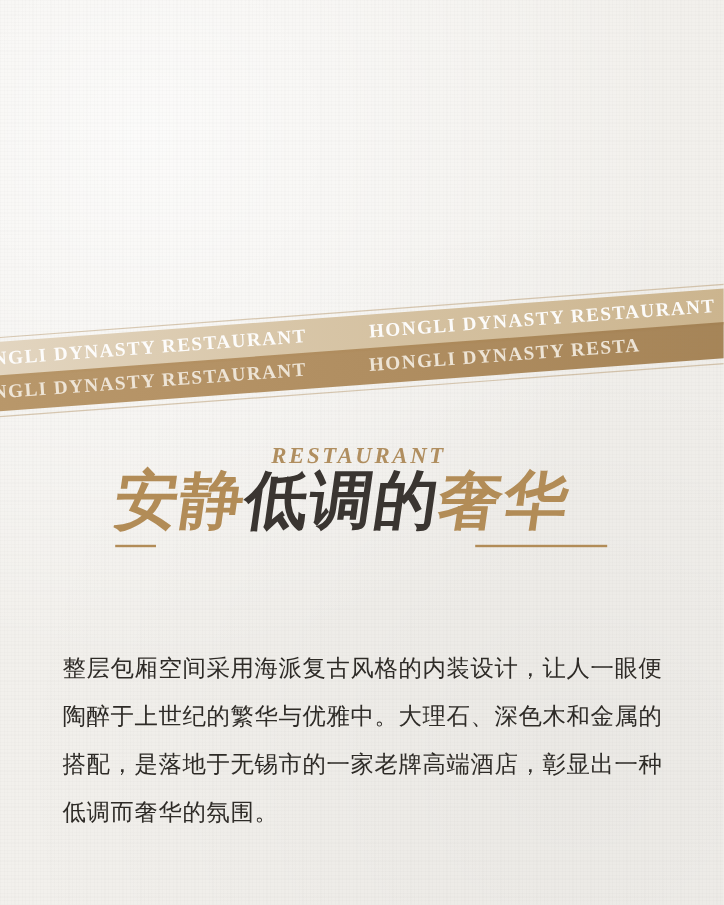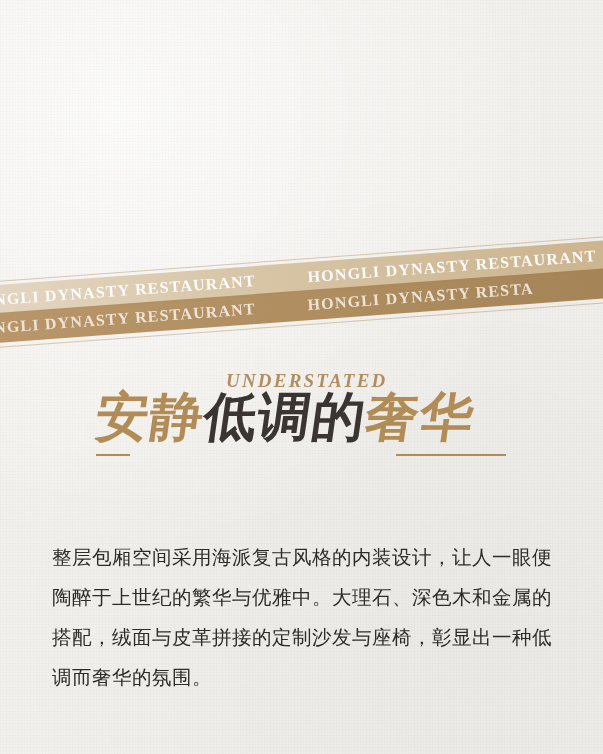--- a/index.html
+++ b/index.html
@@ -179,25 +179,25 @@
 
     <div class="ribbon ribbon-b overlay-text">
       <span>HONGLI DYNASTY RESTAURANT</span>
       <span>HONGLI DYNASTY RESTA</span>
     </div>
 
     <div class="hairline hairline-bot"></div>
   </div>
 
   <div class="headline-wrap">
-    <div class="headline-en">UNDERSTATED</div>
+    <div class="headline-en">RESTAURANT</div>
 
     <div class="headline-cn">
       <span class="ch gold">安</span><span class="ch gold">静</span><span class="ch dark">低</span><span class="ch dark">调</span><span class="ch dark">的</span><span class="ch gold">奢</span><span class="ch gold">华</span>
     </div>
 
     <div class="rule rule-left"></div>
     <div class="rule rule-right"></div>
   </div>
 
-  <p class="para" id="para-bottom">整层包厢空间采用海派复古风格的内装设计，让人一眼便陶醉于上世纪的繁华与优雅中。大理石、深色木和金属的搭配，绒面与皮革拼接的定制沙发与座椅，彰显出一种低调而奢华的氛围。</p>
+  <p class="para" id="para-bottom">整层包厢空间采用海派复古风格的内装设计，让人一眼便陶醉于上世纪的繁华与优雅中。大理石、深色木和金属的搭配，是落地于无锡市的一家老牌高端酒店，彰显出一种低调而奢华的氛围。</p>
 
 </div>
 
 </body></html>

